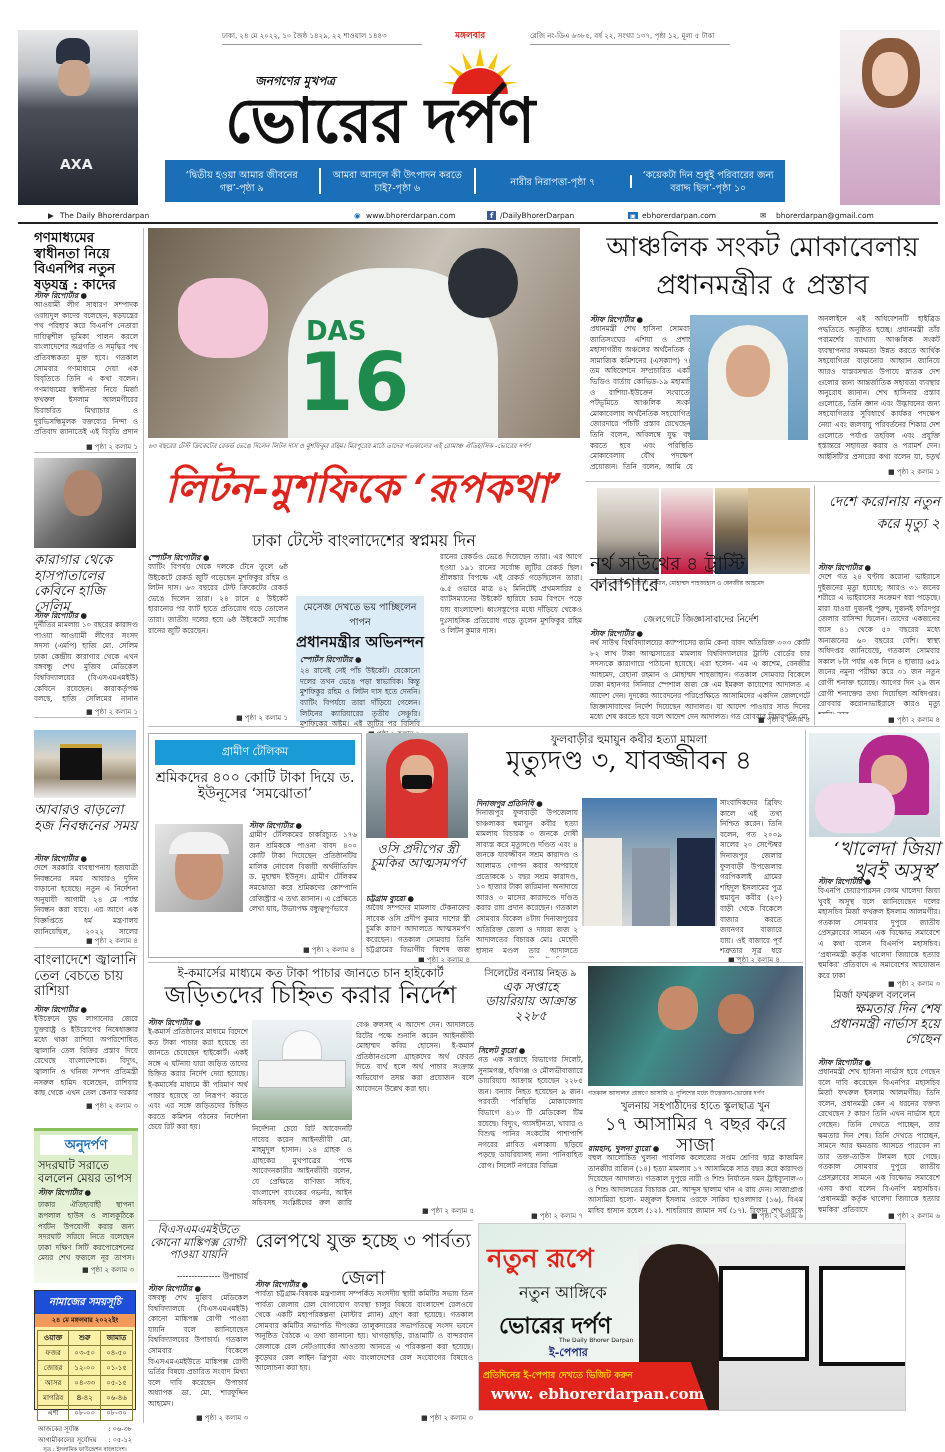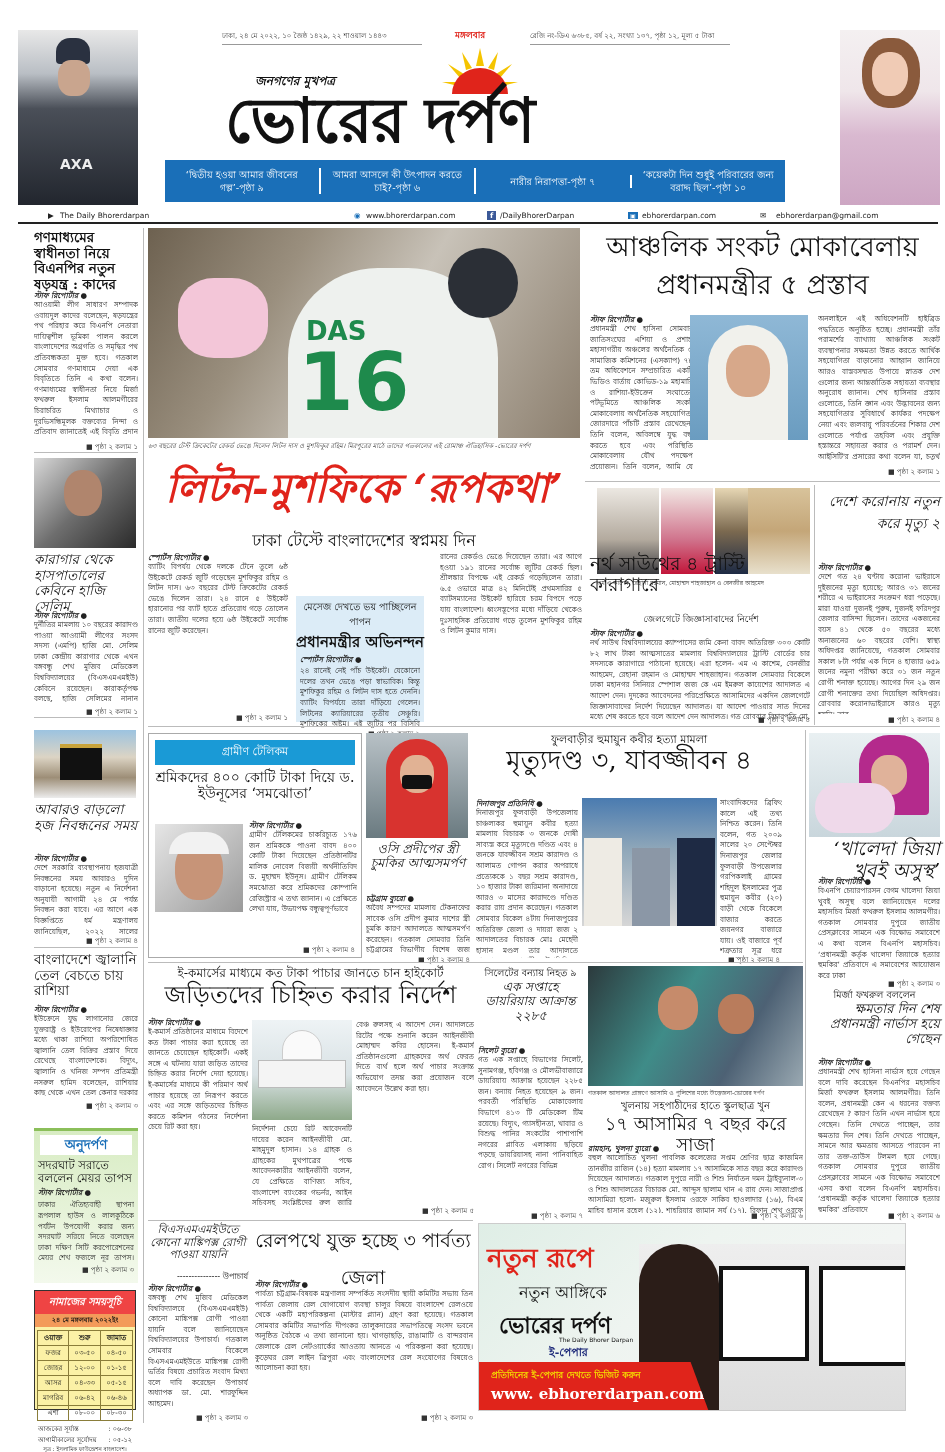--- a/index.html
+++ b/index.html
@@ -68,21 +68,21 @@
   <div class="contact-row">
     <span style="position:absolute;left:48px">▶</span>
     <span style="position:absolute;left:60px">The Daily Bhorerdarpan</span>
     <span style="position:absolute;left:354px;color:#1a6fb8">◉</span>
     <span style="position:absolute;left:366px">www.bhorerdarpan.com</span>
     <span style="position:absolute;left:487px;background:#3b5998;color:#fff;font-weight:bold;padding:0 3px">f</span>
     <span style="position:absolute;left:500px">/DailyBhorerDarpan</span>
     <span style="position:absolute;left:628px;background:#1a6fb8;color:#fff;font-size:6px;padding:0 2px">▣</span>
     <span style="position:absolute;left:642px">ebhorerdarpan.com</span>
     <span style="position:absolute;left:760px">✉</span>
-    <span style="position:absolute;left:776px">ebhorerdarpan@gmail.com</span>
+    <span style="position:absolute;left:776px">bhorerdarpan@gmail.com</span>
   </div>
   <div class="abs" style="left:18px;top:222px;width:920px;height:2px;background:#222"></div>
 </div>
 
 <div>
   <div class="abs hl" style="left:34px;top:230px;width:106px;font-size:13.5px">গণমাধ্যমের স্বাধীনতা নিয়ে বিএনপির নতুন ষড়যন্ত্র : কাদের</div>
   <div class="abs byline" style="left:34px;top:290px">স্টাফ রিপোর্টার ●</div>
   <div class="abs body-text" style="left:34px;top:300px;width:104px;height:136px;overflow:hidden">আওয়ামী লীগ সাধারণ সম্পাদক ওবায়দুল কাদের বলেছেন, ষড়যন্ত্রের পথ পরিহার করে বিএনপি নেতারা দায়িত্বশীল ভূমিকা পালন করলে বাংলাদেশের অগ্রগতি ও সমৃদ্ধির পথ প্রতিবন্ধকতা মুক্ত হবে। গতকাল সোমবার গণমাধ্যমে দেয়া এক বিবৃতিতে তিনি এ কথা বলেন। গণমাধ্যমের স্বাধীনতা নিয়ে মির্জা ফখরুল ইসলাম আলমগীরের চিরাচরিত মিথ্যাচার ও দুরভিসন্ধিমূলক বক্তব্যের নিন্দা ও প্রতিবাদ জানাতেই এই বিবৃতি প্রদান করেন। ওবায়দুল কাদের বলেন, আমরা বিএনপি নেতাদের প্রতি আহ্বান জানাবো আপনারা মিথ্যাচার ও অপপ্রচারের</div>
   <div class="abs cont" style="left:34px;top:441px;width:104px">■ পৃষ্ঠা ২ কলাম ১</div>
 </div>
@@ -119,21 +119,21 @@
 
 <div class="abs" style="left:34px;top:1128px;width:104px;height:155px;background:linear-gradient(180deg,#d8ecc3,#f3f9ec);border-top:3px solid #8bbf5a">
   <div style="margin:4px 6px;height:20px;background:#fff;font-family:'DejaVu Serif',serif;font-weight:bold;font-size:13px;color:#1a6fb8;text-align:center;line-height:20px">অনুদর্পণ</div>
   <div class="hl" style="margin:2px 4px;font-size:11.5px;font-weight:normal">সদরঘাট সরাতে বললেন মেয়র তাপস</div>
   <div class="byline" style="margin:1px 4px">স্টাফ রিপোর্টার ●</div>
   <div class="body-text" style="margin:0 4px;height:64px;overflow:hidden">ঢাকার ঐতিহ্যবাহী স্থাপনা রূপলাল হাউস ও লালকুঠিকে পর্যটন উপযোগী করার জন্য সদরঘাট সরিয়ে নিতে বলেছেন ঢাকা দক্ষিণ সিটি করপোরেশনের মেয়র শেখ ফজলে নূর তাপস। গতকাল সোমবার দুপুরে রাজধানীর সদরঘাট</div>
   <div class="cont" style="margin:0 4px">■ পৃষ্ঠা ২ কলাম ৩</div>
 </div>
 
 <div class="abs" style="left:34px;top:1290px;width:102px;height:120px;background:#fbf1a6;border:1px solid #333">
-  <div style="background:#ef4444;color:#fff;font-size:10px;font-weight:bold;font-style:italic;text-align:center;padding:3px 0">নামাজের সময়সূচি</div>
+  <div style="background:#1d4ed8;color:#fff;font-size:10px;font-weight:bold;font-style:italic;text-align:center;padding:3px 0">নামাজের সময়সূচি</div>
   <div style="background:#f39a5a;font-size:6.5px;font-weight:bold;text-align:center;padding:1px 0">২৪ মে মঙ্গলবার ২০২২ইং</div>
   <table class="table-nm" style="margin:3px 2px;width:96px">
     <tbody>
         <tr>
       <th>ওয়াক্ত</th>
       <th>শুরু</th>
       <th>জামাত</th>
     </tr>
     <tr>
           <td>ফজর</td>
@@ -145,21 +145,21 @@
           <td>১২-০০</td>
           <td>০১-১৫</td>
         </tr>
     <tr>
           <td>আসর</td>
           <td>০৪-৩৩</td>
           <td>০৫-১৫</td>
         </tr>
     <tr>
           <td>মাগরিব</td>
-          <td>০৬-৪২</td>
+          <td>8-৪২</td>
           <td>০৬-৪৬</td>
         </tr>
     <tr>
           <td>এশা</td>
           <td>০৮-০০</td>
           <td>০৮-৩০</td>
         </tr>
   </tbody>
     </table>
   <div style="font-size:6.5px;padding:0 3px;display:flex;justify-content:space-between">
@@ -357,16 +357,16 @@
   <div style="position:absolute;left:40px;top:56px;font-size:16px">নতুন আঙ্গিকে</div>
   <div style="position:absolute;left:20px;top:84px;font-size:22px;font-weight:900;font-family:'DejaVu Serif',serif">ভোরের দর্পণ</div>
   <div style="position:absolute;left:80px;top:112px;font-size:6px">The Daily Bhorer Darpan</div>
   <div style="position:absolute;left:70px;top:120px;font-size:11px;font-weight:bold;color:#1e2a7a">ই-পেপার</div>
   <div style="position:absolute;left:160px;top:20px;width:300px;height:170px;background:linear-gradient(180deg,#eee 0%,#ddd 100%)">
     <div style="position:absolute;left:80px;top:22px;width:90px;height:95px;background:#fff;border:4px solid #111"></div>
     <div style="position:absolute;left:180px;top:22px;width:100px;height:100px;background:#fff;border:4px solid #111"></div>
     <div style="position:absolute;left:0px;top:0px;width:80px;height:170px;border-radius:40px 40px 0 0;background:#2b1d18"></div>
   </div>
   <div style="position:absolute;left:0;top:138px;width:230px;height:50px;background:#e0241b;clip-path:polygon(0 0,92% 0,100% 100%,0 100%)">
-    <div style="font-size:9px;font-weight:bold;color:#f5d800;margin:6px 0 0 12px">প্রতিদিনের ই-পেপার দেখতে ভিজিট করুন</div>
+    <div style="font-size:9px;font-weight:bold;color:#f5d800;margin:6px 0 0 4px">প্রতিদিনের ই-পেপার দেখতে ভিজিট করুন</div>
     <div style="font-family:'DejaVu Serif',serif;font-size:15px;font-weight:bold;color:#fff;margin:2px 0 0 12px">www. ebhorerdarpan.com</div>
   </div>
 </div>
 
 </body></html>

